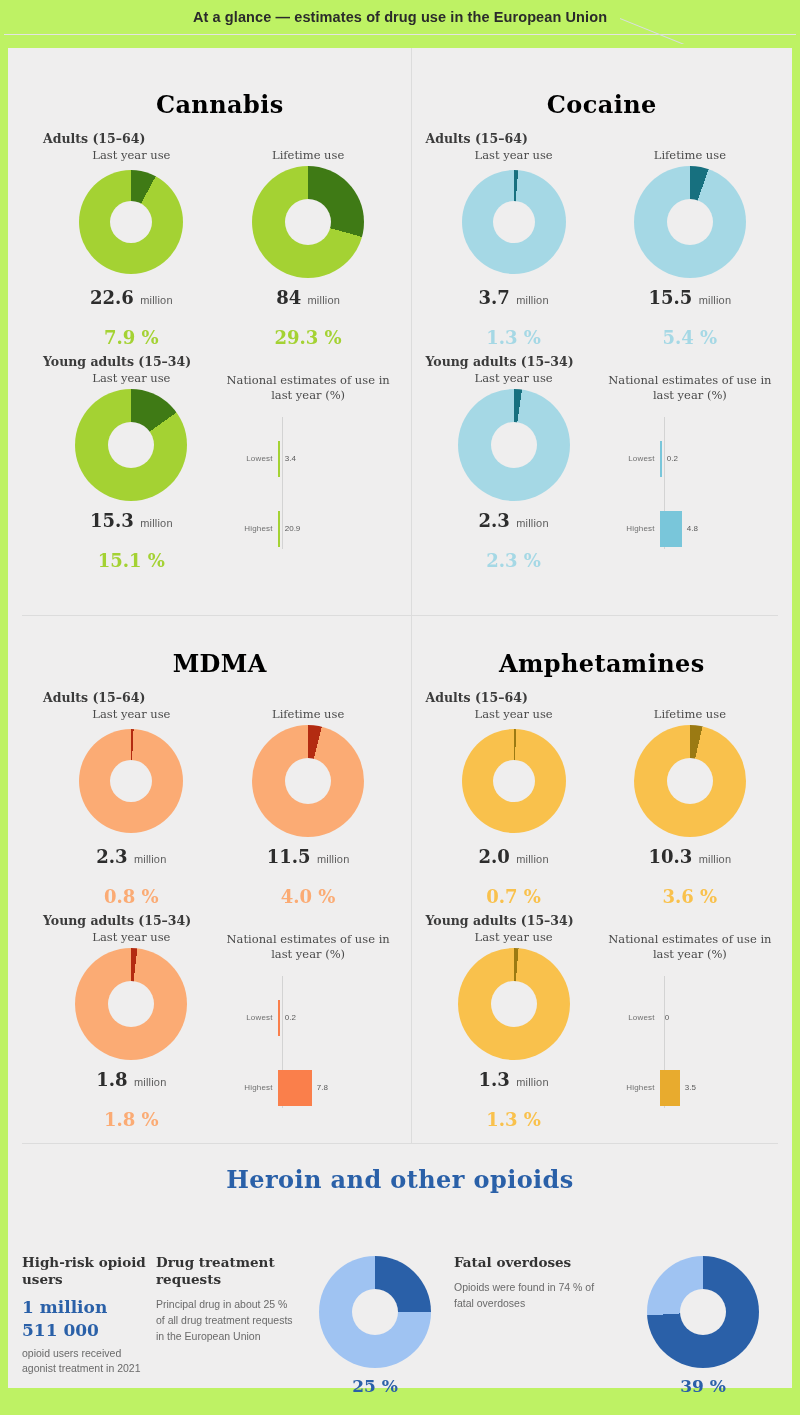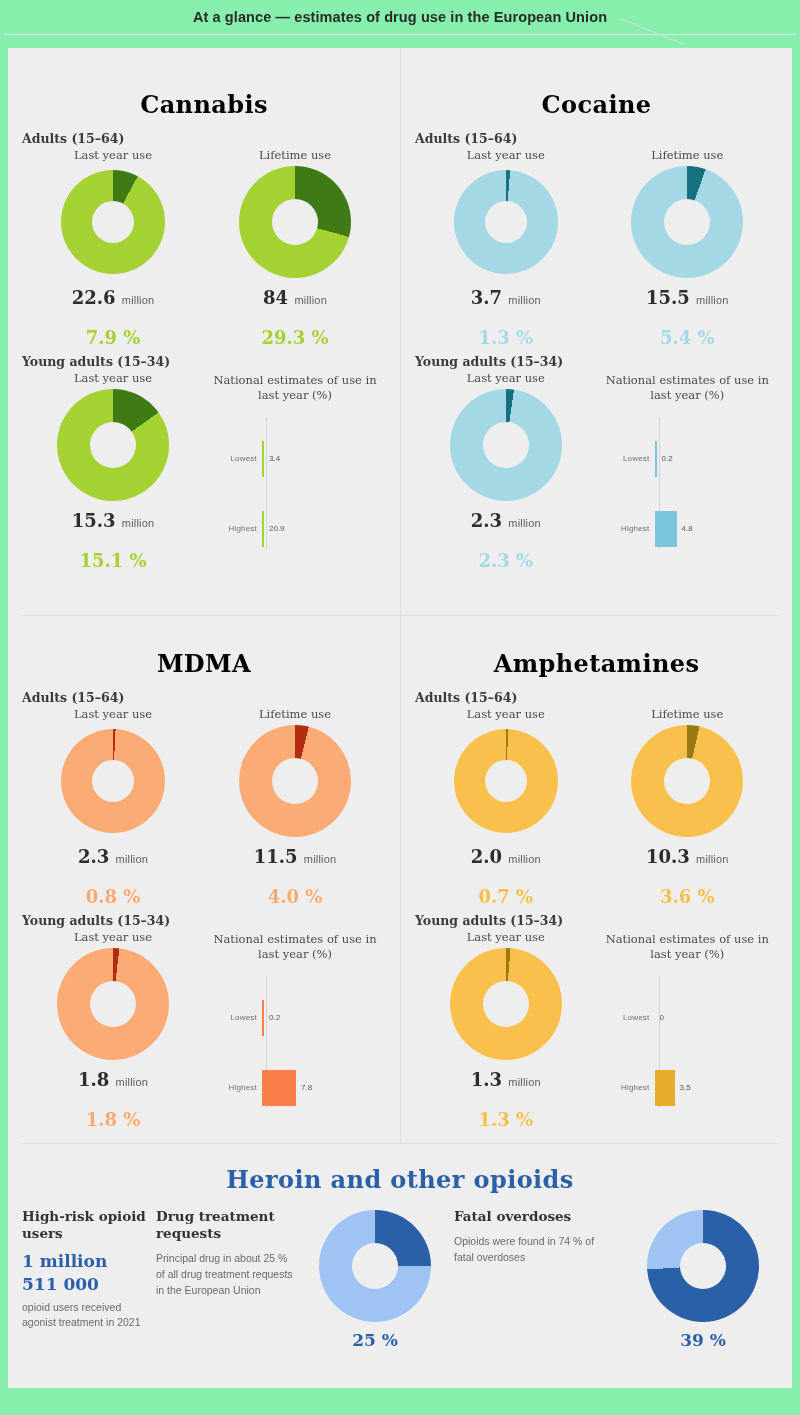--- a/index.html
+++ b/index.html
@@ -7,21 +7,21 @@
     width: 800px;
     height: 1415px;
     background: #ffffff;
     font-family: "Liberation Sans", sans-serif;
     overflow: hidden;
   }
   #page {
     position: relative;
     width: 800px;
     height: 1415px;
-    background: #86efac;
+    background: #bef264;
   }
 
   
   .page-header {
     height: 34px;
     display: flex;
     align-items: center;
     justify-content: center;
     position: relative;
   }
@@ -60,20 +60,21 @@
     background: #efeeee;
     width: 784px;
     height: 1340px;
     position: relative;
   }
 
   .quad-grid {
     display: grid;
     grid-template-columns: 1fr 1fr;
     grid-template-rows: 567px 528px;
+    padding-left: 21px;
   }
   .quad {
     position: relative;
     padding: 0 14px;
   }
   .quad.right { border-left: 1px solid #dcdcdc; }
   .row-sep {
     position: absolute;
     left: 14px; right: 14px;
     top: 567px;
@@ -224,20 +225,21 @@
     top: 1095px;
     bottom: 0;
     padding: 0 14px;
   }
   .opioids .drug-title { padding-top: 22px; padding-bottom: 14px; }
   .opioid-row {
     display: grid;
     grid-template-columns: 130px 140px 150px 160px 170px;
     column-gap: 4px;
     align-items: start;
+    margin-top: 46px;
   }
   .op-head {
     font-family: "DejaVu Serif", serif;
     font-weight: bold;
     font-size: 13.5px;
     color: #333333;
     line-height: 1.25;
     margin-bottom: 8px;
   }
   .op-big {

